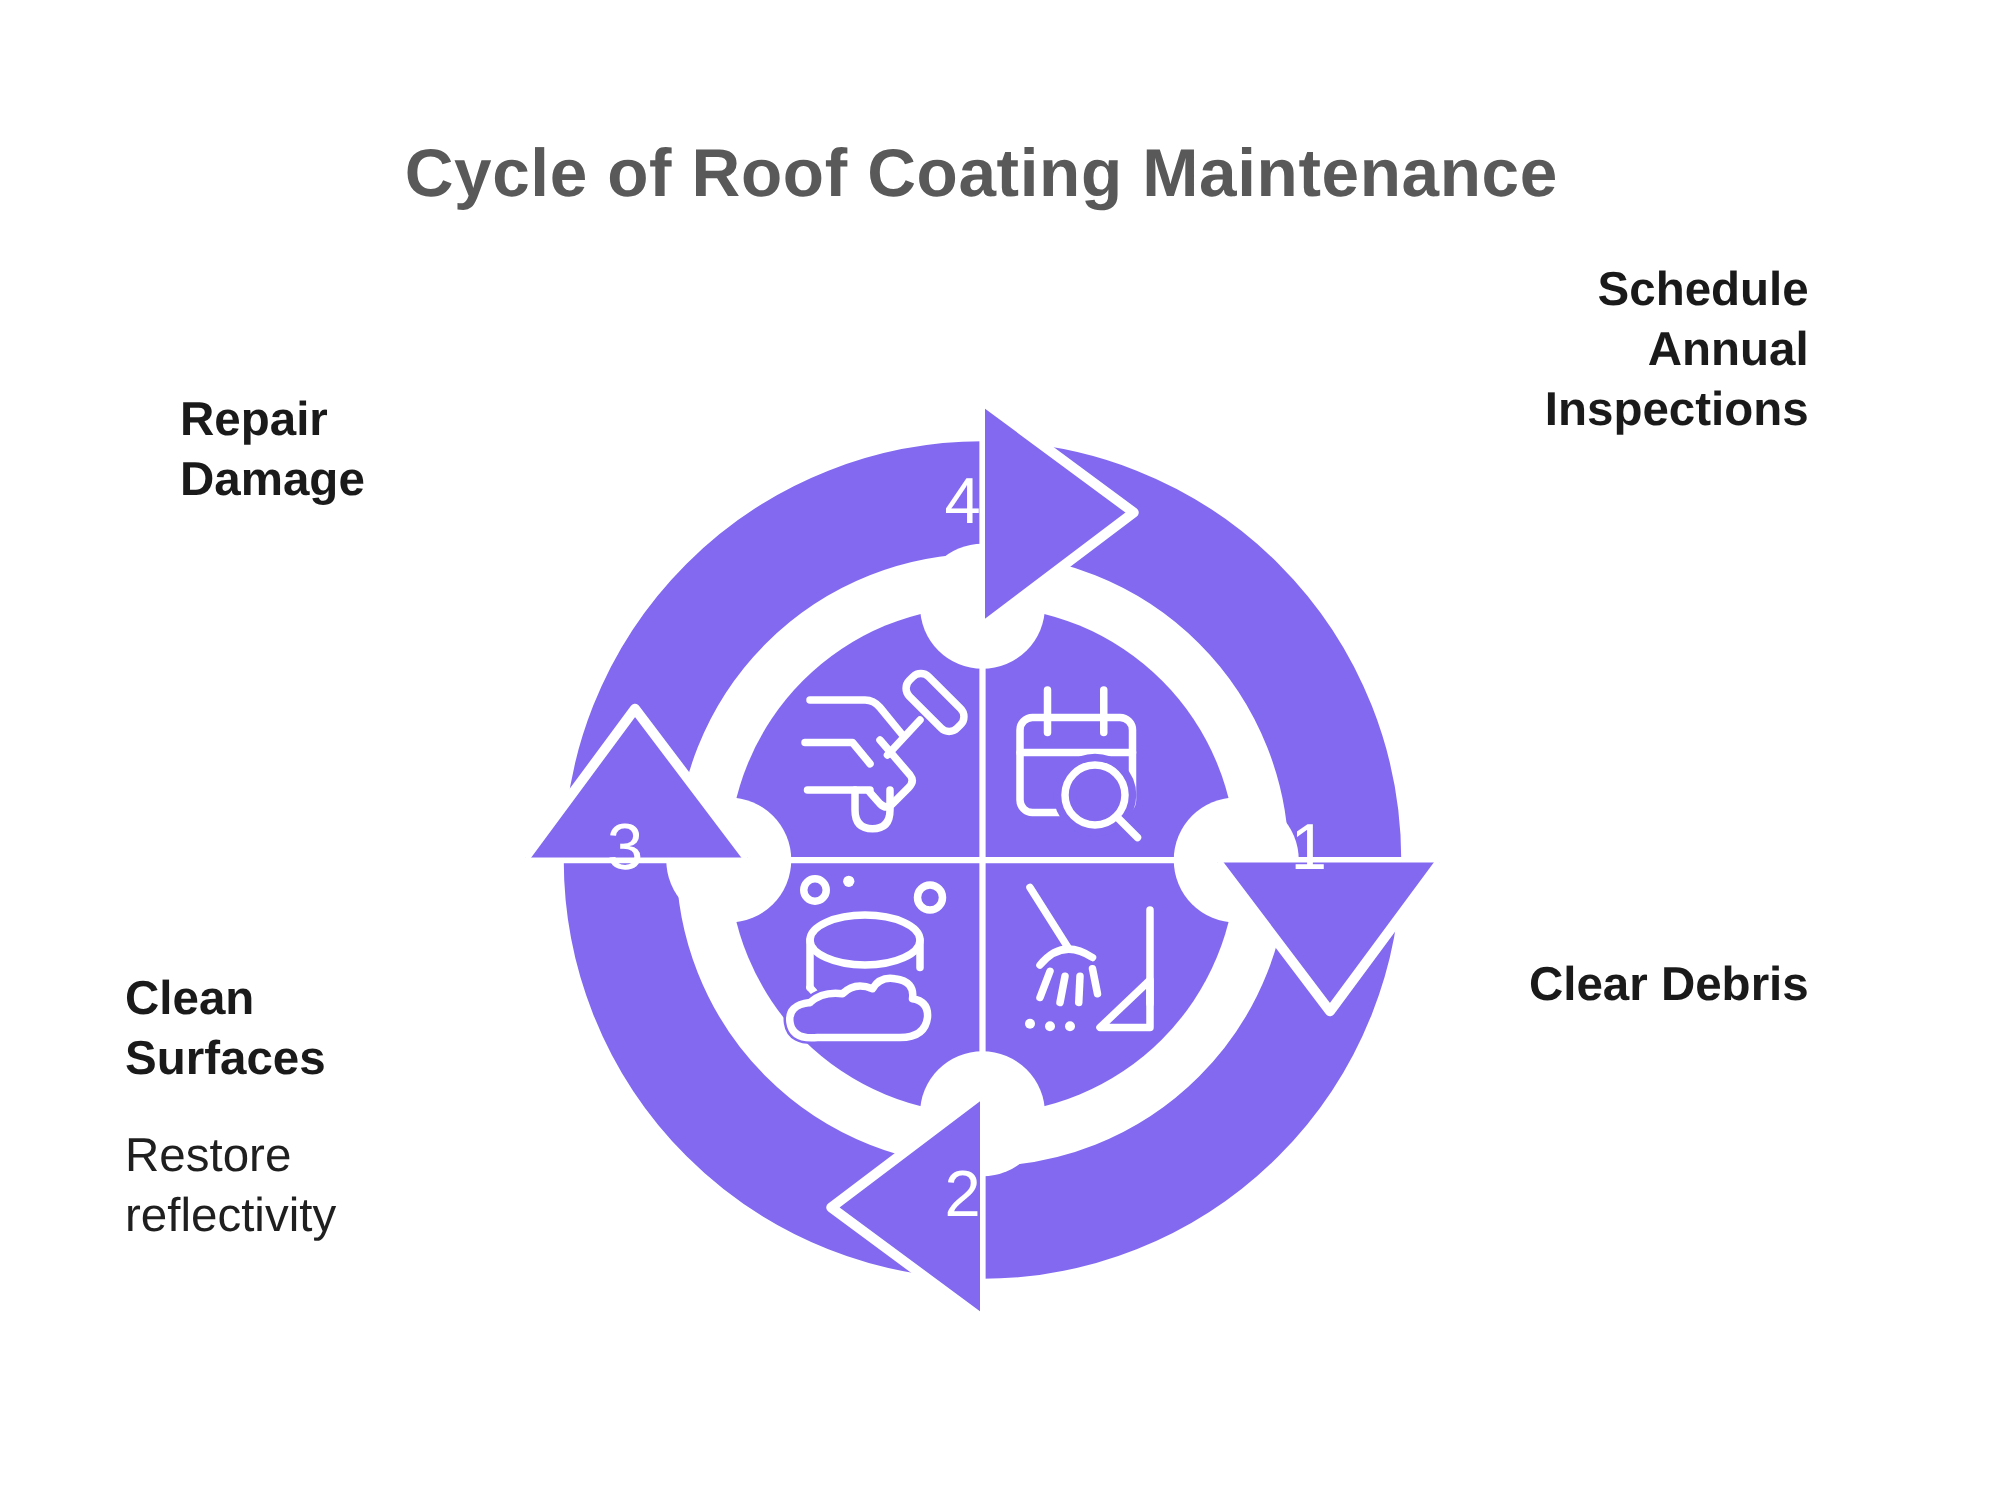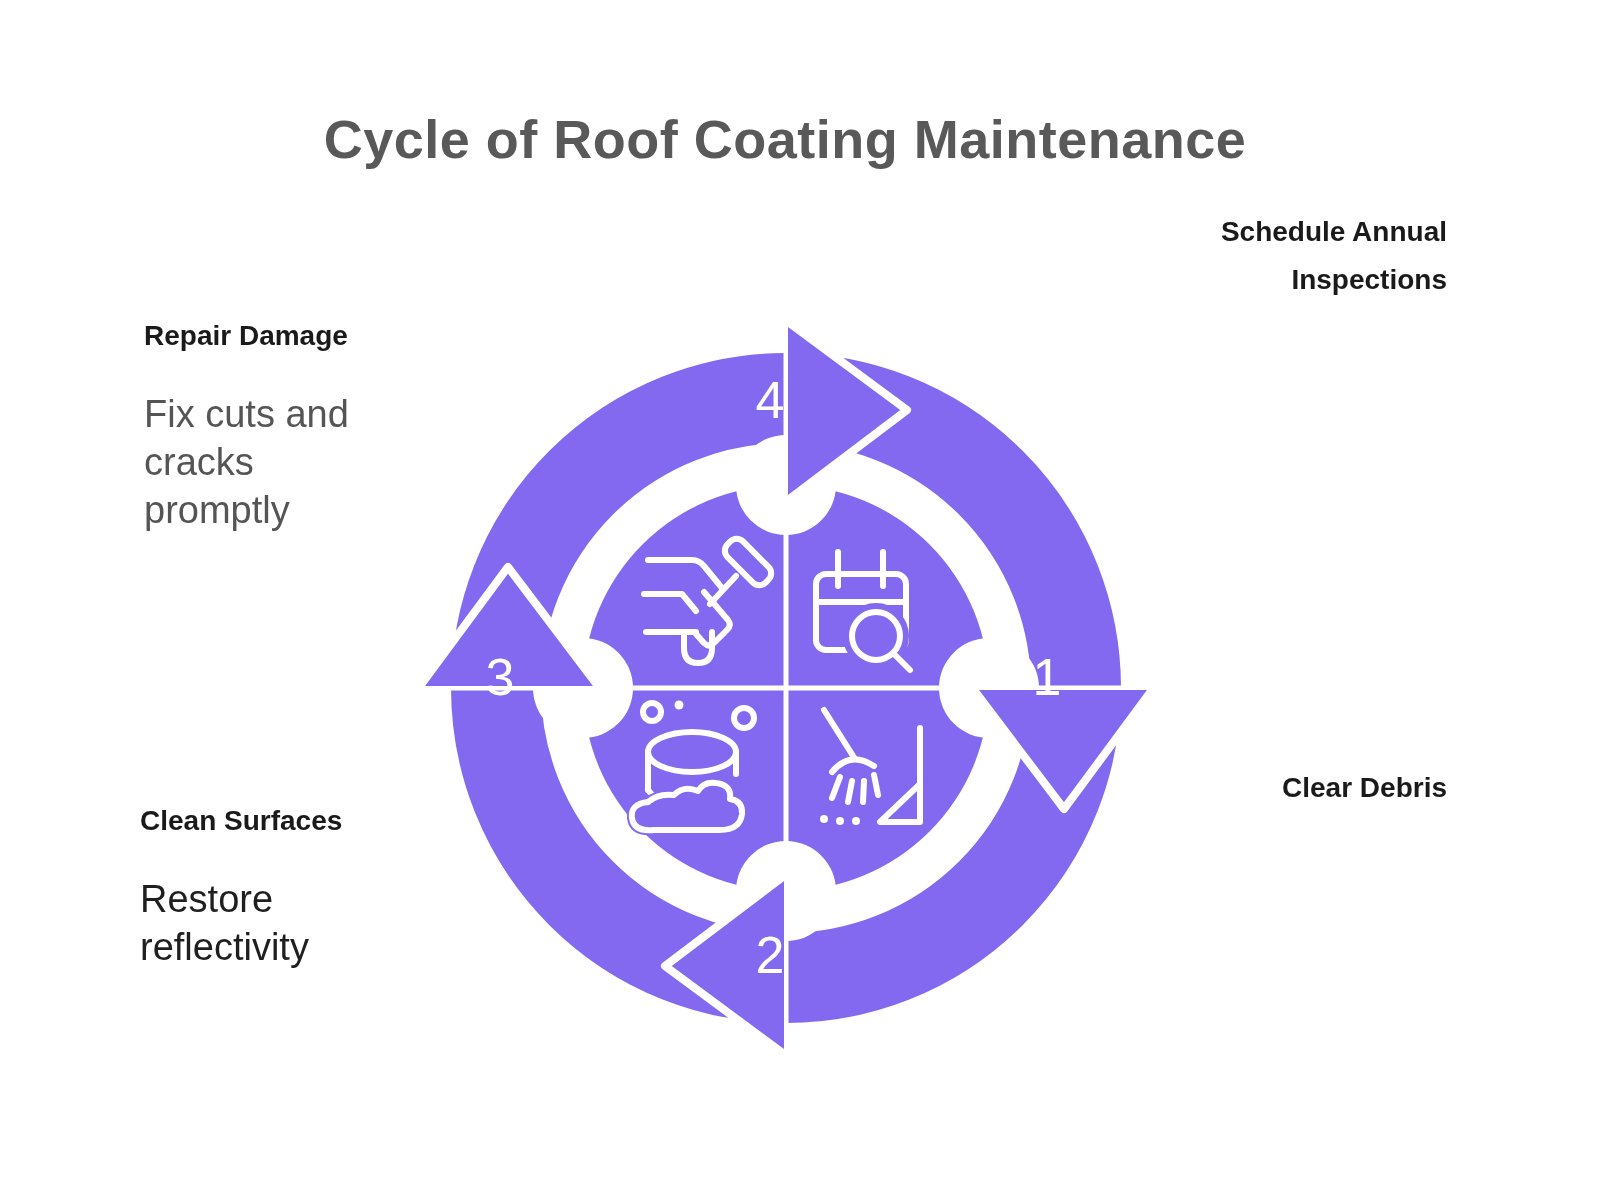--- a/index.html
+++ b/index.html
@@ -1,42 +1,41 @@
 <!DOCTYPE html>
 <html><head>
 <meta charset="utf-8">
 <style>
   html,body{margin:0;padding:0;background:#ffffff;}
   body{width:1600px;height:1188px;position:relative;overflow:hidden;
        font-family:"Liberation Sans", sans-serif;}
   .title{position:absolute;top:108px;left:0;width:1570px;text-align:center;
          font-size:54px;font-weight:bold;color:#595959;letter-spacing:0.5px;}
   .block{position:absolute;}
-  .block h3{margin:0;font-size:28px;line-height:48px;font-weight:bold;color:#1a1a1a;}
+  .block h3{margin:0;font-size:38px;line-height:48px;font-weight:bold;color:#1a1a1a;}
   .block p{margin:30px 0 0 0;font-size:38px;line-height:48px;color:#555555;}
   .left{text-align:left;}
   .right{text-align:right;}
   .block.dark p{color:#1f1f1f;}
   #repair-block{left:100px;top:312px;width:235px;margin-left:44px;}
   #schedule-block{right:153px;top:208px;width:250px;}
-  #clean-block{left:100px;top:797px;width:235px;margin-left:40px;}
+  #clean-block{left:100px;top:775px;width:235px;}
   #debris-block{right:153px;top:764px;width:310px;}
   #cycle{position:absolute;left:396px;top:298px;}
   .num{font-family:"Liberation Sans", sans-serif;font-size:52px;fill:#ffffff;}
   .ic{stroke:#ffffff;stroke-width:6;fill:none;stroke-linecap:round;stroke-linejoin:round;}
   .blocker{stroke:#8269F0;fill:#8269F0;}
 </style>
 </head>
 <body>
 
 <div class="title">Cycle of Roof Coating Maintenance</div>
 
 <div class="block left" id="repair-block">
   <h3>Repair Damage</h3>
-  <p>Fix cuts and cracks promptly</p>
 </div>
 
 <div class="block right" id="schedule-block">
   <h3>Schedule Annual Inspections</h3>
 </div>
 
 <div class="block left dark" id="clean-block">
   <h3>Clean Surfaces</h3>
   <p>Restore reflectivity</p>
 </div>

